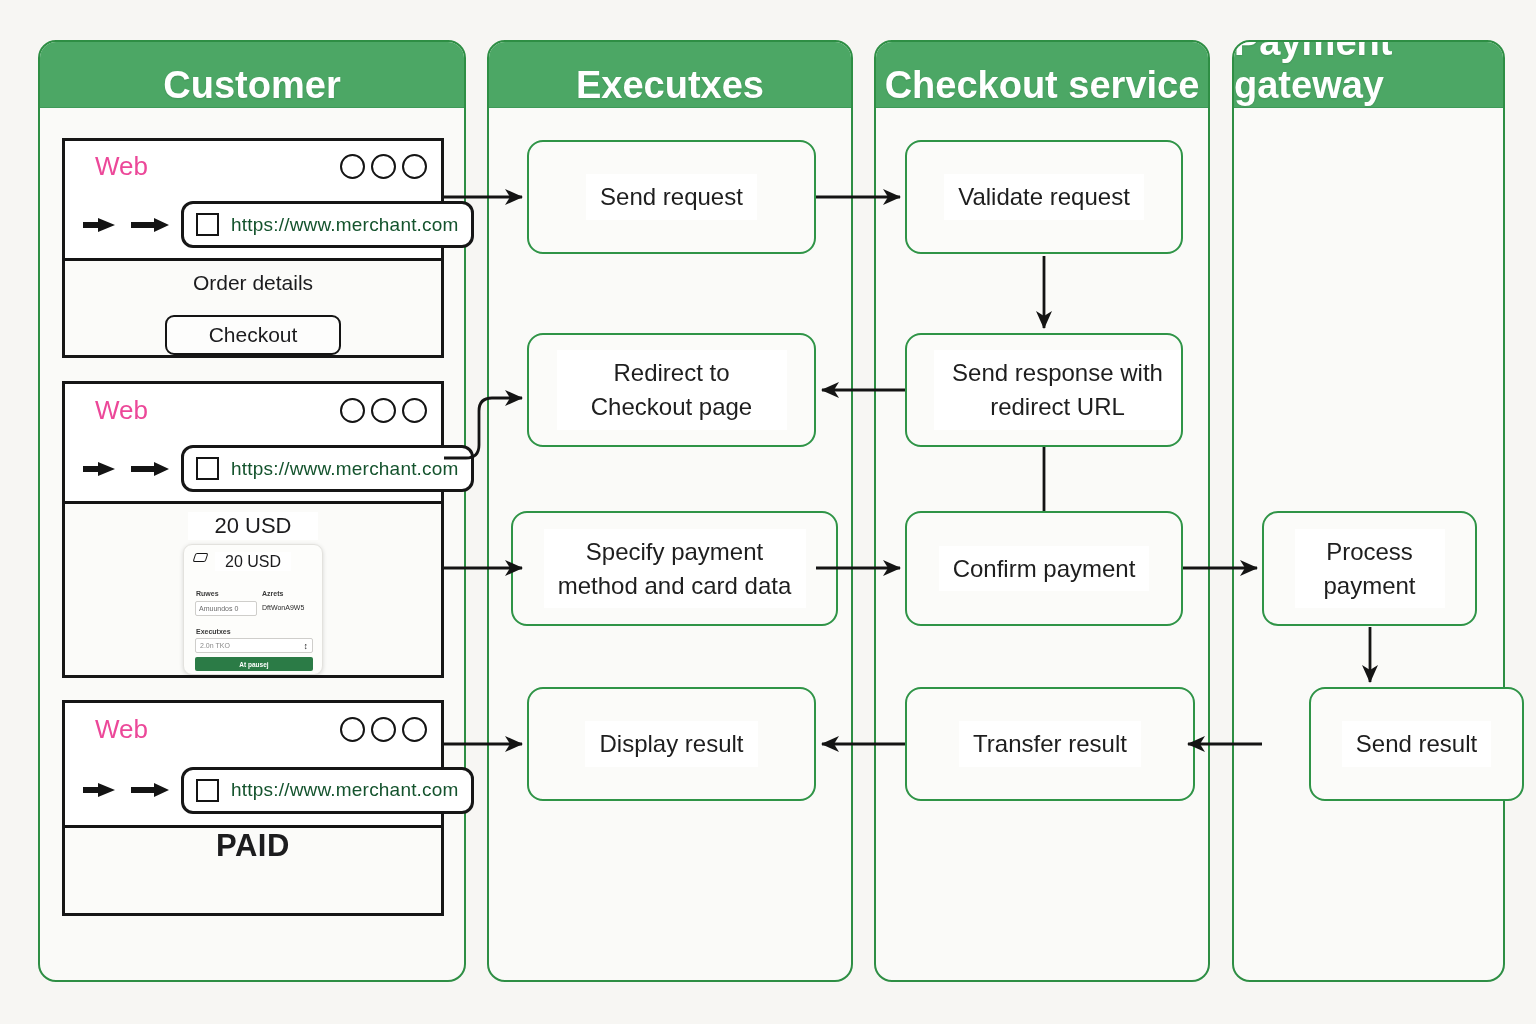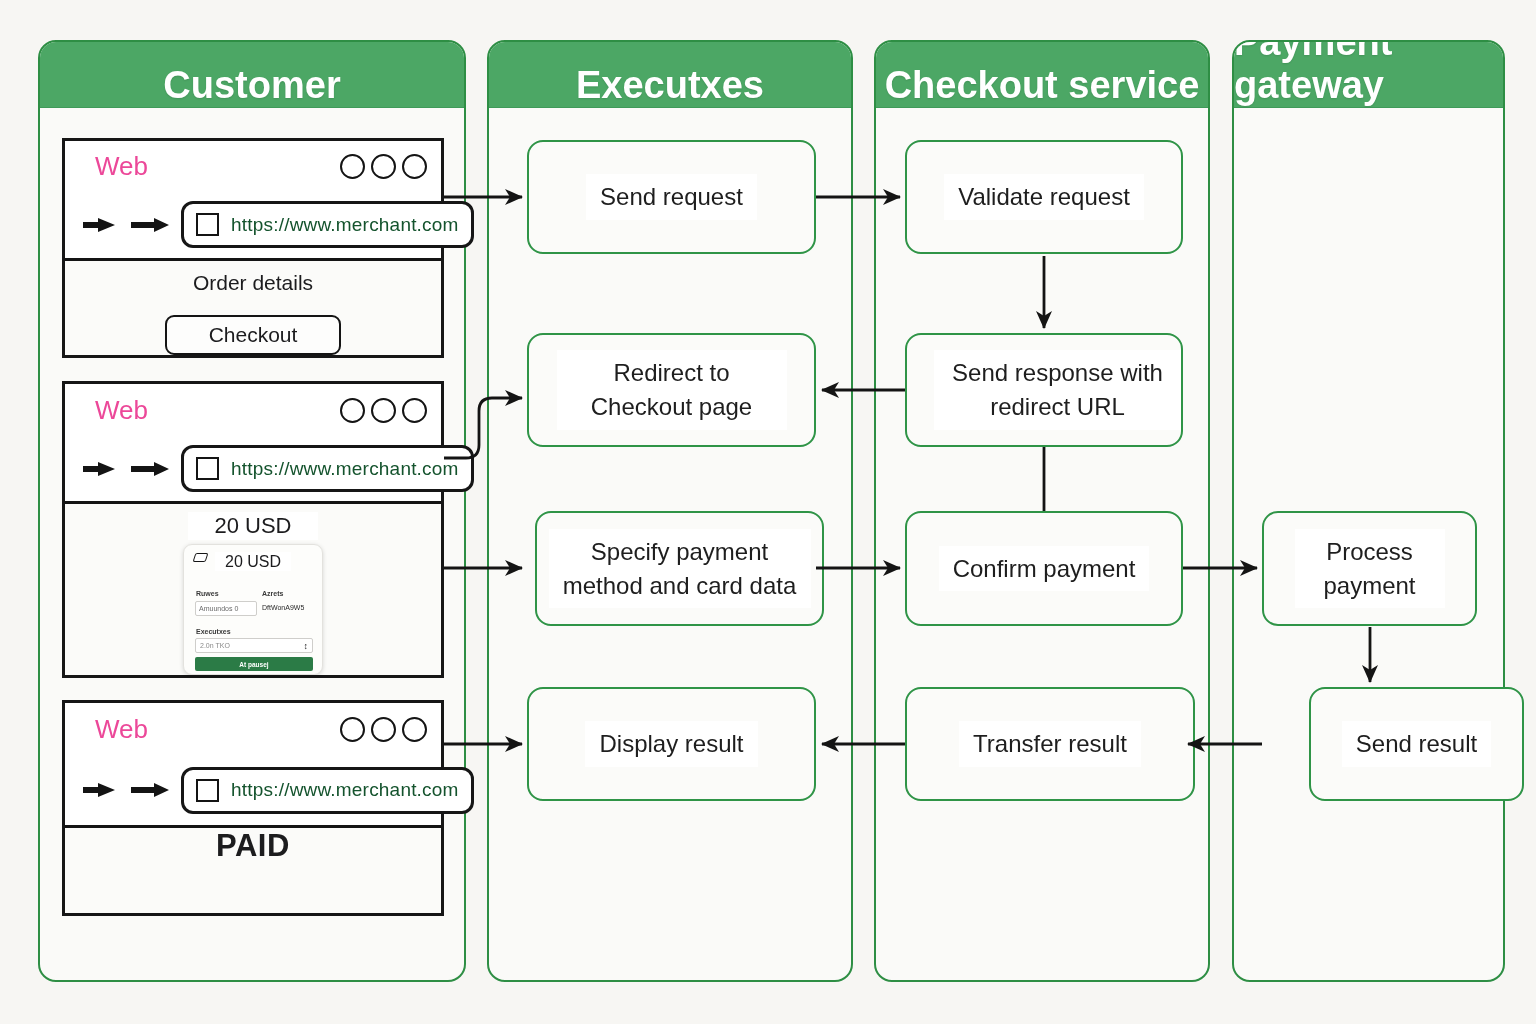--- a/index.html
+++ b/index.html
@@ -123,21 +123,21 @@
       <span>Payment gateway</span>
     </div>
   </div>
 
   <div class="fbox" style="left:527px; top:140px; width:289px; height:114px;">
     <span class="lbl">Send request</span>
   </div>
   <div class="fbox" style="left:527px; top:333px; width:289px; height:114px;">
     <span class="lbl" style="max-width:230px;">Redirect to Checkout page</span>
   </div>
-  <div class="fbox" style="left:535px; top:511px; width:289px; height:115px;">
+  <div class="fbox" style="left:511px; top:511px; width:327px; height:115px;">
     <span class="lbl" style="max-width:262px;">Specify payment method and card data</span>
   </div>
   <div class="fbox" style="left:527px; top:687px; width:289px; height:114px;">
     <span class="lbl">Display result</span>
   </div>
 
   <div class="fbox" style="left:905px; top:140px; width:278px; height:114px;">
     <span class="lbl">Validate request</span>
   </div>
   <div class="fbox" style="left:905px; top:333px; width:278px; height:114px;padding-left:27px;">

